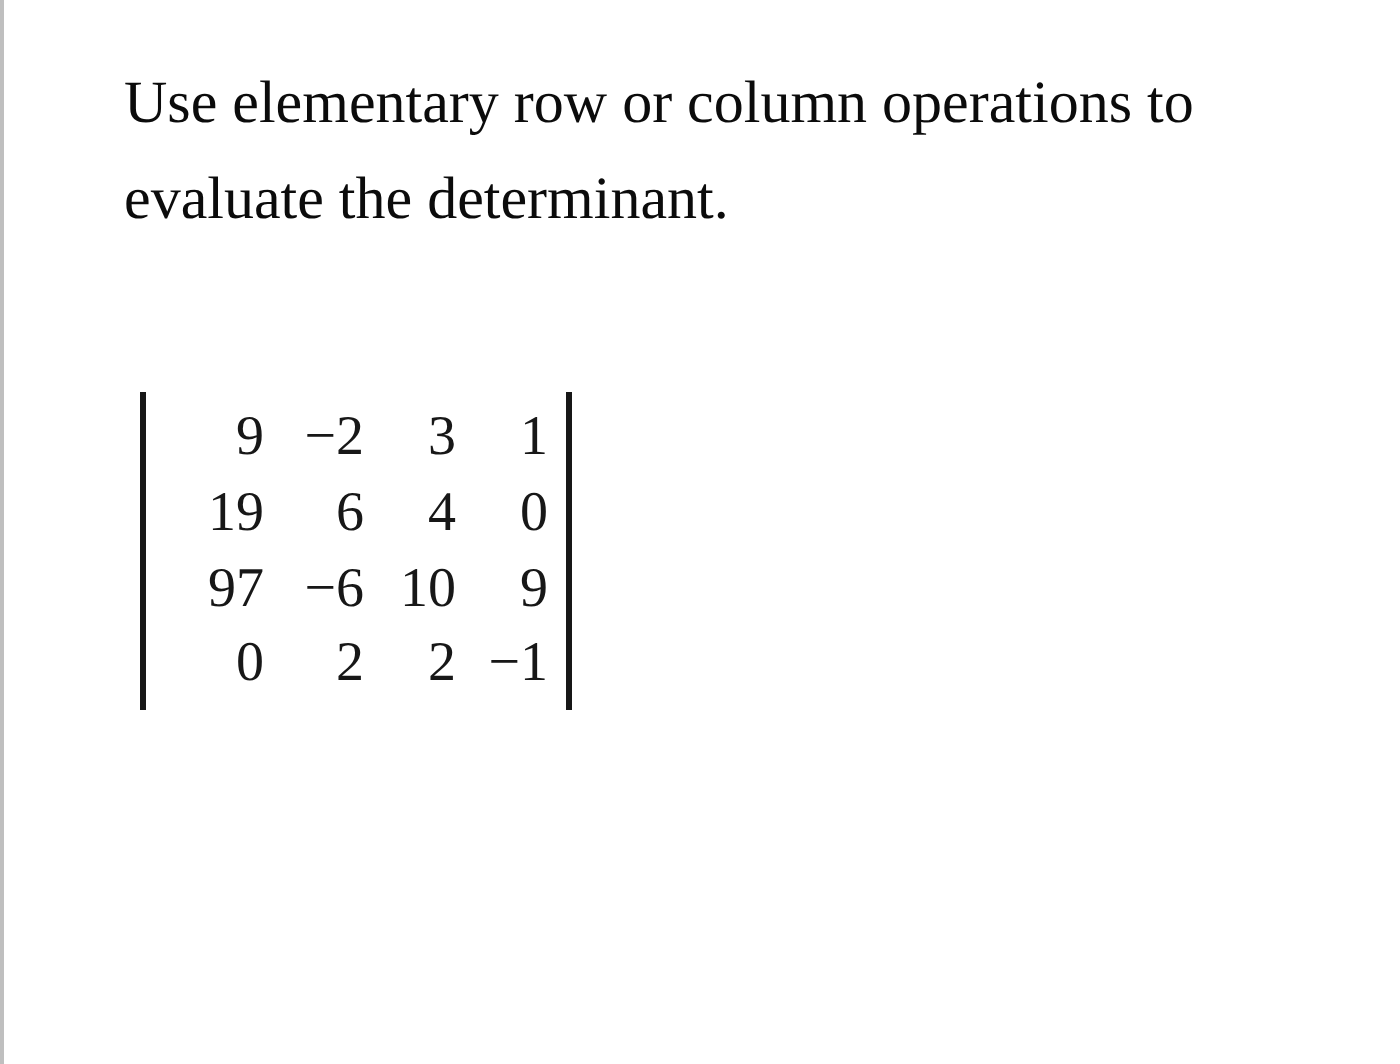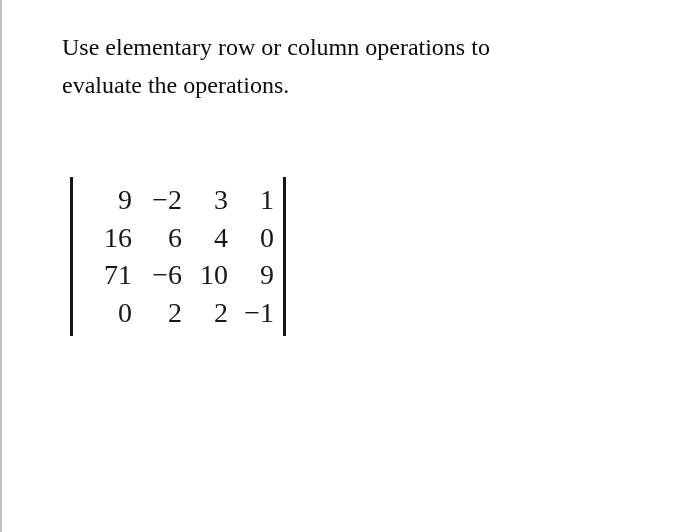--- a/index.html
+++ b/index.html
@@ -13,21 +13,21 @@
   }
   .page {
     position: relative;
     width: 700px;
     height: 532px;
     border-left: 2px solid #bfbfbf;
     box-sizing: border-box;
     padding: 28px 40px 40px 60px;
   }
   .instruction {
-    font-size: 24px;
+    font-size: 30px;
     line-height: 1.6;
     font-weight: 400;
     color: #0b0b0b;
   }
   .matrix-block {
     margin-top: 70px;
     margin-left: 8px;
     display: inline-block;
     position: relative;
     padding: 6px 12px;
@@ -58,41 +58,41 @@
   .c3 { width: 46px; text-align: right; }
   .c4 { width: 46px; text-align: right; }
 </style>
 </head>
 <body>
 
 <div class="page">
 
   <div class="instruction">
     <span>Use elementary row or column operations to</span><br>
-    <span>evaluate the operations.</span>
+    <span>evaluate the determinant.</span>
   </div>
 
   <div class="matrix-block">
     <div class="bar-left"></div>
     <div class="bar-right"></div>
 
     <div class="mrow">
       <span class="mcell c1">9</span>
       <span class="mcell c2">−2</span>
       <span class="mcell c3">3</span>
       <span class="mcell c4">1</span>
     </div>
     <div class="mrow">
-      <span class="mcell c1">16</span>
+      <span class="mcell c1">19</span>
       <span class="mcell c2">6</span>
       <span class="mcell c3">4</span>
       <span class="mcell c4">0</span>
     </div>
     <div class="mrow">
-      <span class="mcell c1">71</span>
+      <span class="mcell c1">97</span>
       <span class="mcell c2">−6</span>
       <span class="mcell c3">10</span>
       <span class="mcell c4">9</span>
     </div>
     <div class="mrow">
       <span class="mcell c1">0</span>
       <span class="mcell c2">2</span>
       <span class="mcell c3">2</span>
       <span class="mcell c4">−1</span>
     </div>

